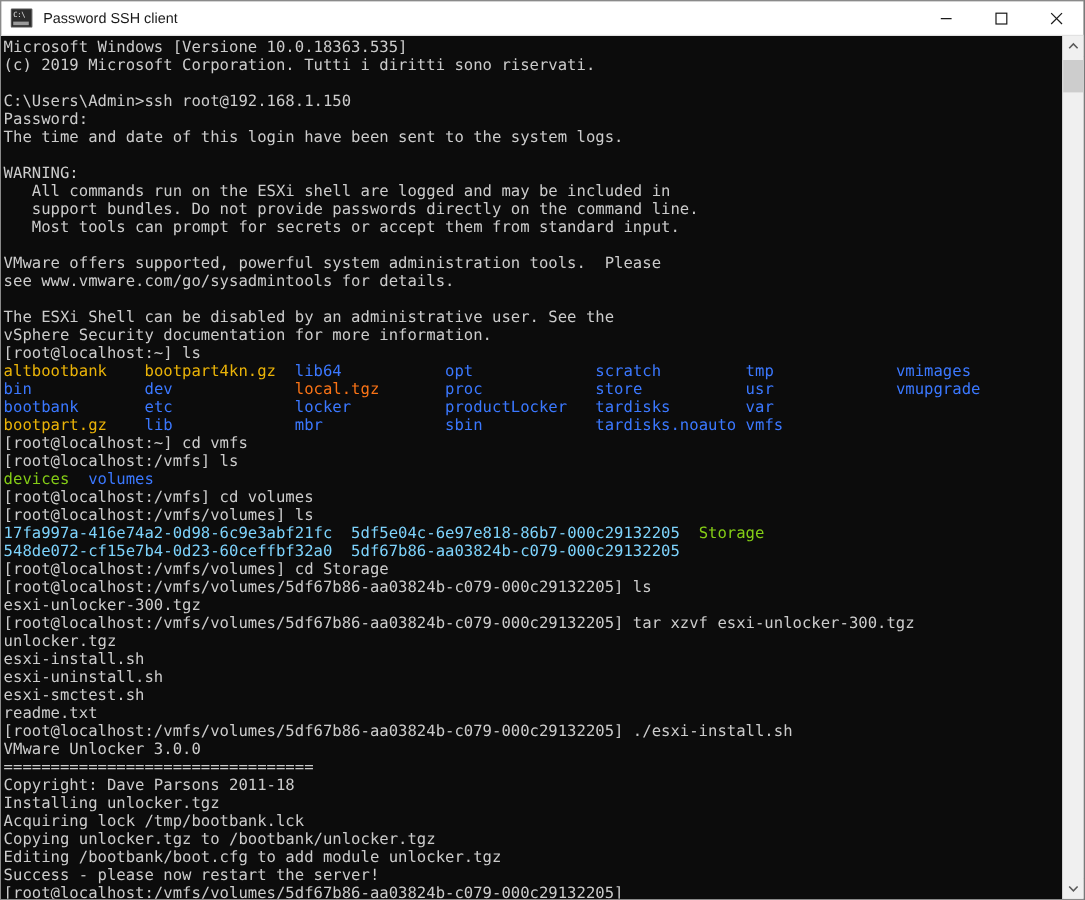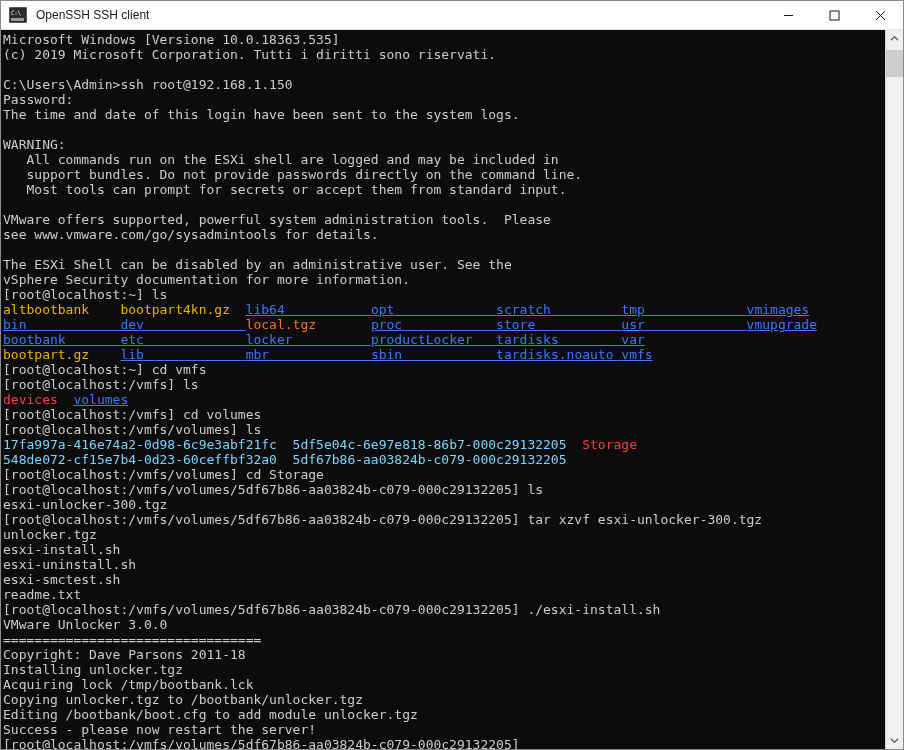--- a/index.html
+++ b/index.html
@@ -116,24 +116,24 @@
     line-height: 15px;
     color: #cccccc;
     white-space: pre;
     letter-spacing: 0px;
   }
   .line { white-space: pre; min-height: 15px; }
   .blank { height: 15px; }
 
   
   .c-white { color: #eab308; }
-  .c-blue  { color: #3b78ff; text-decoration: underline; }
+  .c-blue  { color: #3b78ff; }
   .c-green { color: #f97316; }
   .c-cyan  { color: #7dd3fc; }
-  .c-teal  { color: #ef4444; }
+  .c-teal  { color: #84cc16; }
 
   
   .scrollbar {
     width: 17px;
     min-width: 17px;
     background: #f0f0f0;
     border-left: 1px solid #d4d4d4;
     display: flex;
     flex-direction: column;
     position: relative;
@@ -163,21 +163,21 @@
   }
 </style>
 </head>
 <body>
 
 <div class="window">
 
   <div class="titlebar">
     <div class="title-left">
       <div class="app-icon"></div>
-      <span class="title-text">OpenSSH SSH client</span>
+      <span class="title-text">Password SSH client</span>
     </div>
     <div class="win-controls">
       <div class="win-btn">
         <svg width="11" height="11" viewBox="0 0 11 11" aria-hidden="true">
           <line x1="1" y1="5.5" x2="10" y2="5.5" stroke="#1a1a1a" stroke-width="1"></line>
         </svg>
       </div>
       <div class="win-btn">
         <svg width="11" height="11" viewBox="0 0 11 11" aria-hidden="true">
           <rect x="1" y="1" width="9" height="9" fill="none" stroke="#1a1a1a" stroke-width="1"></rect>

